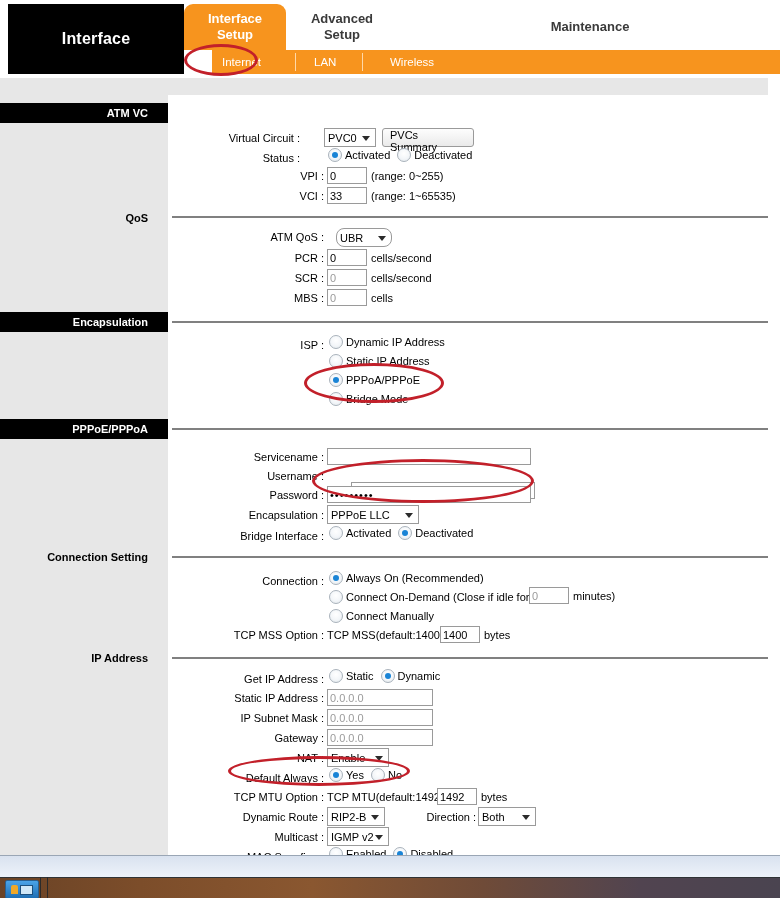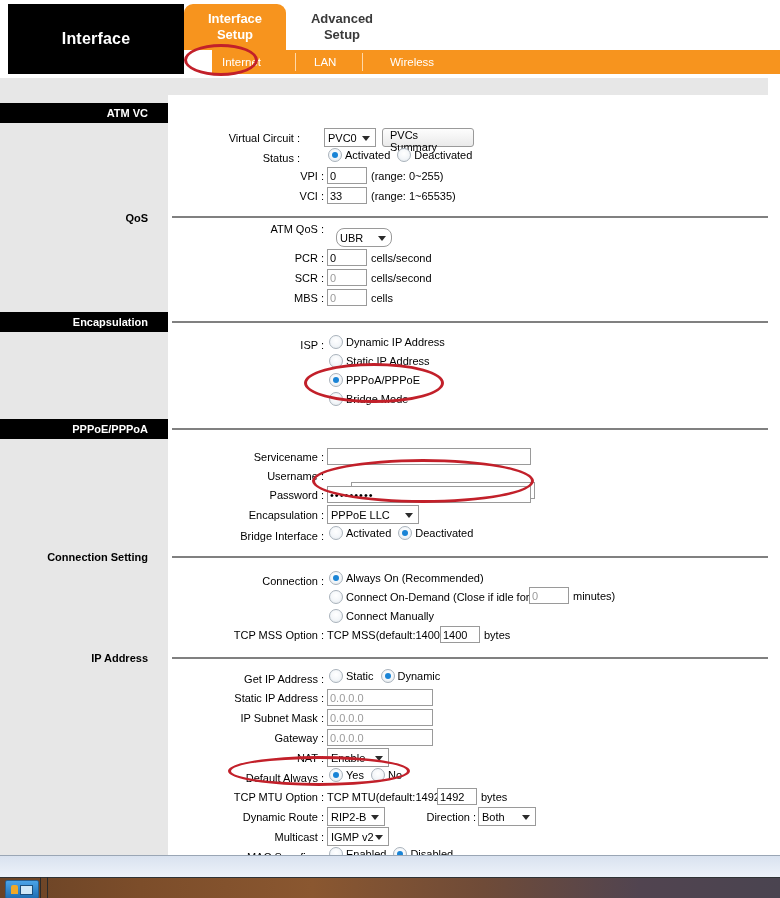--- a/index.html
+++ b/index.html
@@ -277,20 +277,23 @@
   </div>
 
   <div class="maintabs">
     <div class="maintab active" style="left:0px;width:102px;">
       <span>Interface
 Setup</span>
     </div>
     <div class="maintab" style="left:102px;width:112px;">
       <span>Advanced
 Setup</span>
+    </div>
+    <div class="maintab" style="left:348px;width:116px;">
+      <span>Maintenance</span>
     </div>
   </div>
 
   <div class="subnav">
     <div class="subnav-item" style="left:10px;">
       <span>Internet</span>
     </div>
     <div class="subnav-sep" style="left:83px;"></div>
     <div class="subnav-item" style="left:102px;">
       <span>LAN</span>
@@ -341,21 +344,21 @@
 
   <div class="lab" style="left:172px;top:95px;width:152px;">VCI :</div>
   <input class="tf" style="left: 327px; top: 92px; width: 40px;" value="33">
   <div class="txt" style="position:absolute;left:371px;top:95px;">(range: 1~65535)</div>
 
   <div class="section-label plain" style="top:113px;">
     <span>QoS</span>
   </div>
   <div class="hr" style="top:121px;"></div>
 
-  <div class="lab" style="left:172px;top:128px;width:152px;">ATM QoS :</div>
+  <div class="lab" style="left:172px;top:136px;width:152px;">ATM QoS :</div>
   <div class="sel" style="left:336px;top:133px;width:56px;border-radius:8px;">
     <span>UBR</span>
     <span class="caret"></span>
   </div>
 
   <div class="lab" style="left:172px;top:157px;width:152px;">PCR :</div>
   <input class="tf" style="left: 327px; top: 154px; width: 40px;" value="0">
   <div class="txt" style="position:absolute;left:371px;top:157px;">cells/second</div>
 
   <div class="lab" style="left:172px;top:177px;width:152px;">SCR :</div>

